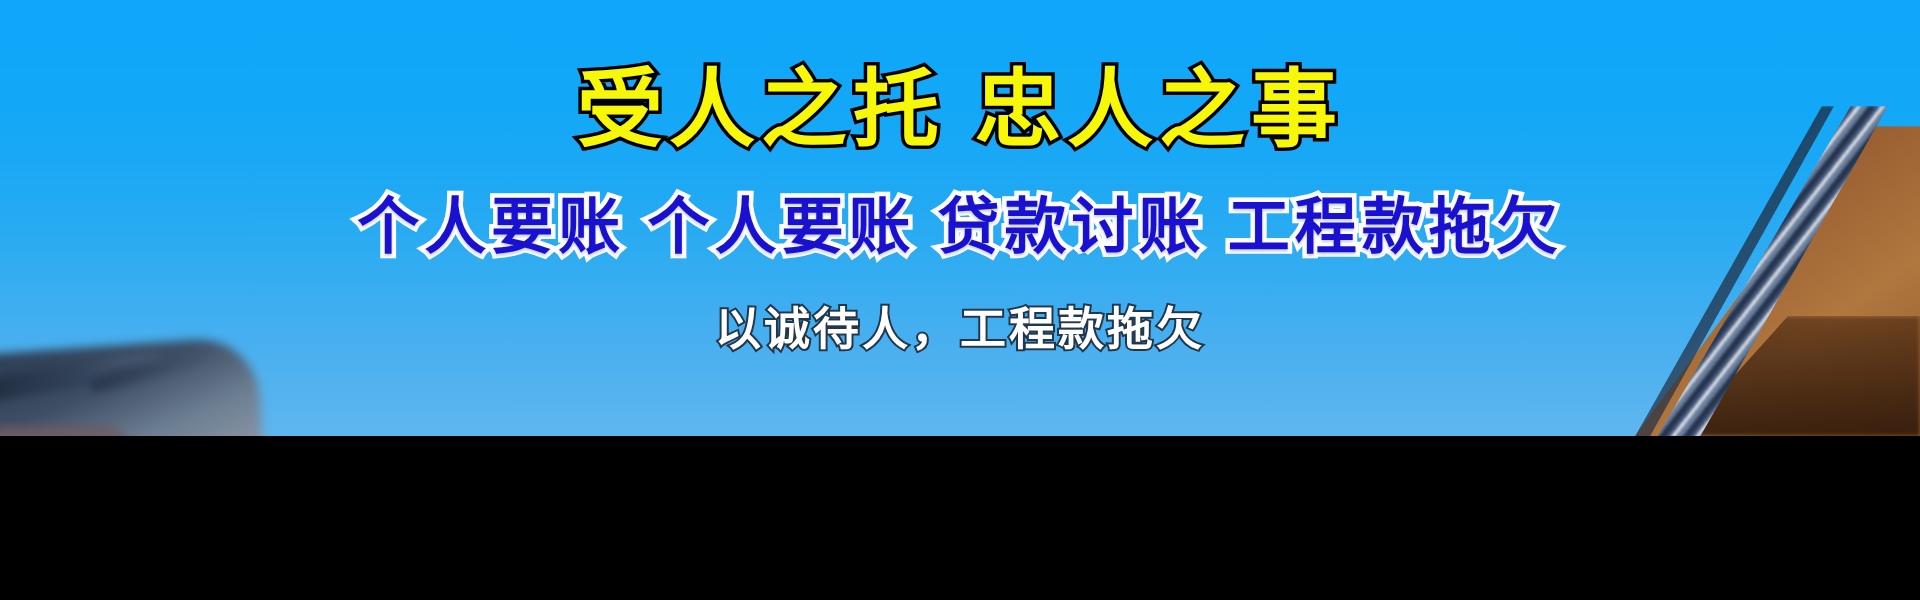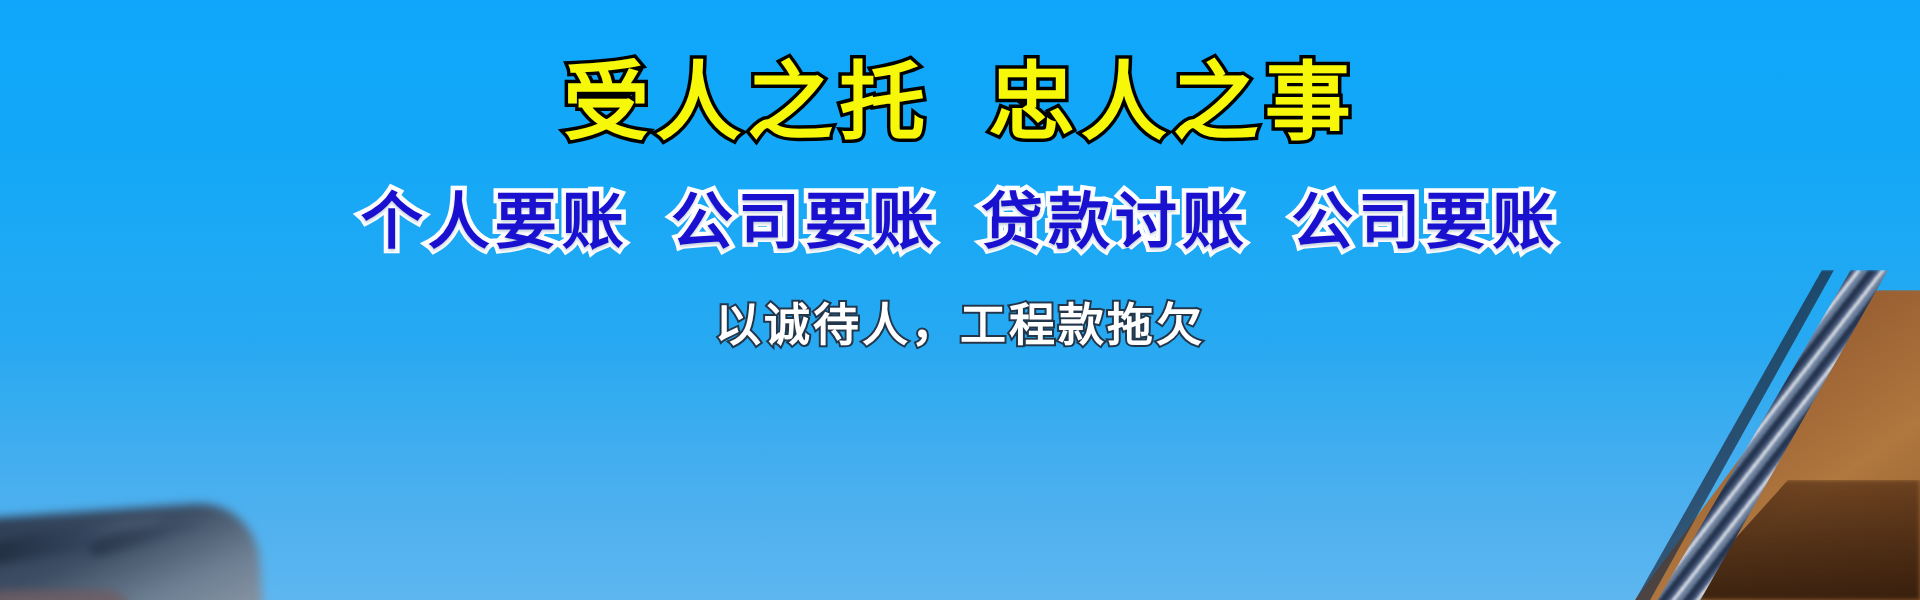--- a/index.html
+++ b/index.html
@@ -6,23 +6,23 @@
   html, body {
     margin: 0;
     padding: 0;
     background: #000;
   }
   * { box-sizing: border-box; }
 
   .banner {
     position: relative;
     width: 1920px;
-    height: 600px;
+    height: 436px;
     overflow: hidden;
-    font-family: Liberation Mono, monospace;
+    font-family: Liberation Sans, sans-serif;
     background: linear-gradient(to bottom,
                 #0FA6FB 0%,
                 #13A8F7 25%,
                 #25A9F2 55%,
                 #3DAAEE 80%,
                 #4CAEEE 100%);
   }
 
   
   .sky-haze {
@@ -196,18 +196,18 @@
   <div class="roof-right">
     <div class="wood"></div>
     <div class="wood-dark"></div>
     <div class="tiles"></div>
     <div class="ridge"></div>
   </div>
 
   <div class="content">
     <div class="headline">受人之托 忠人之事</div>
 
-    <div class="subline">个人要账 公司要账 贷款讨账 公司要账</div>
+    <div class="subline">个人要账 个人要账 贷款讨账 工程款拖欠</div>
 
     <div class="tagline">以诚待人，工程款拖欠</div>
   </div>
 
 </div>
 
 </body></html>

